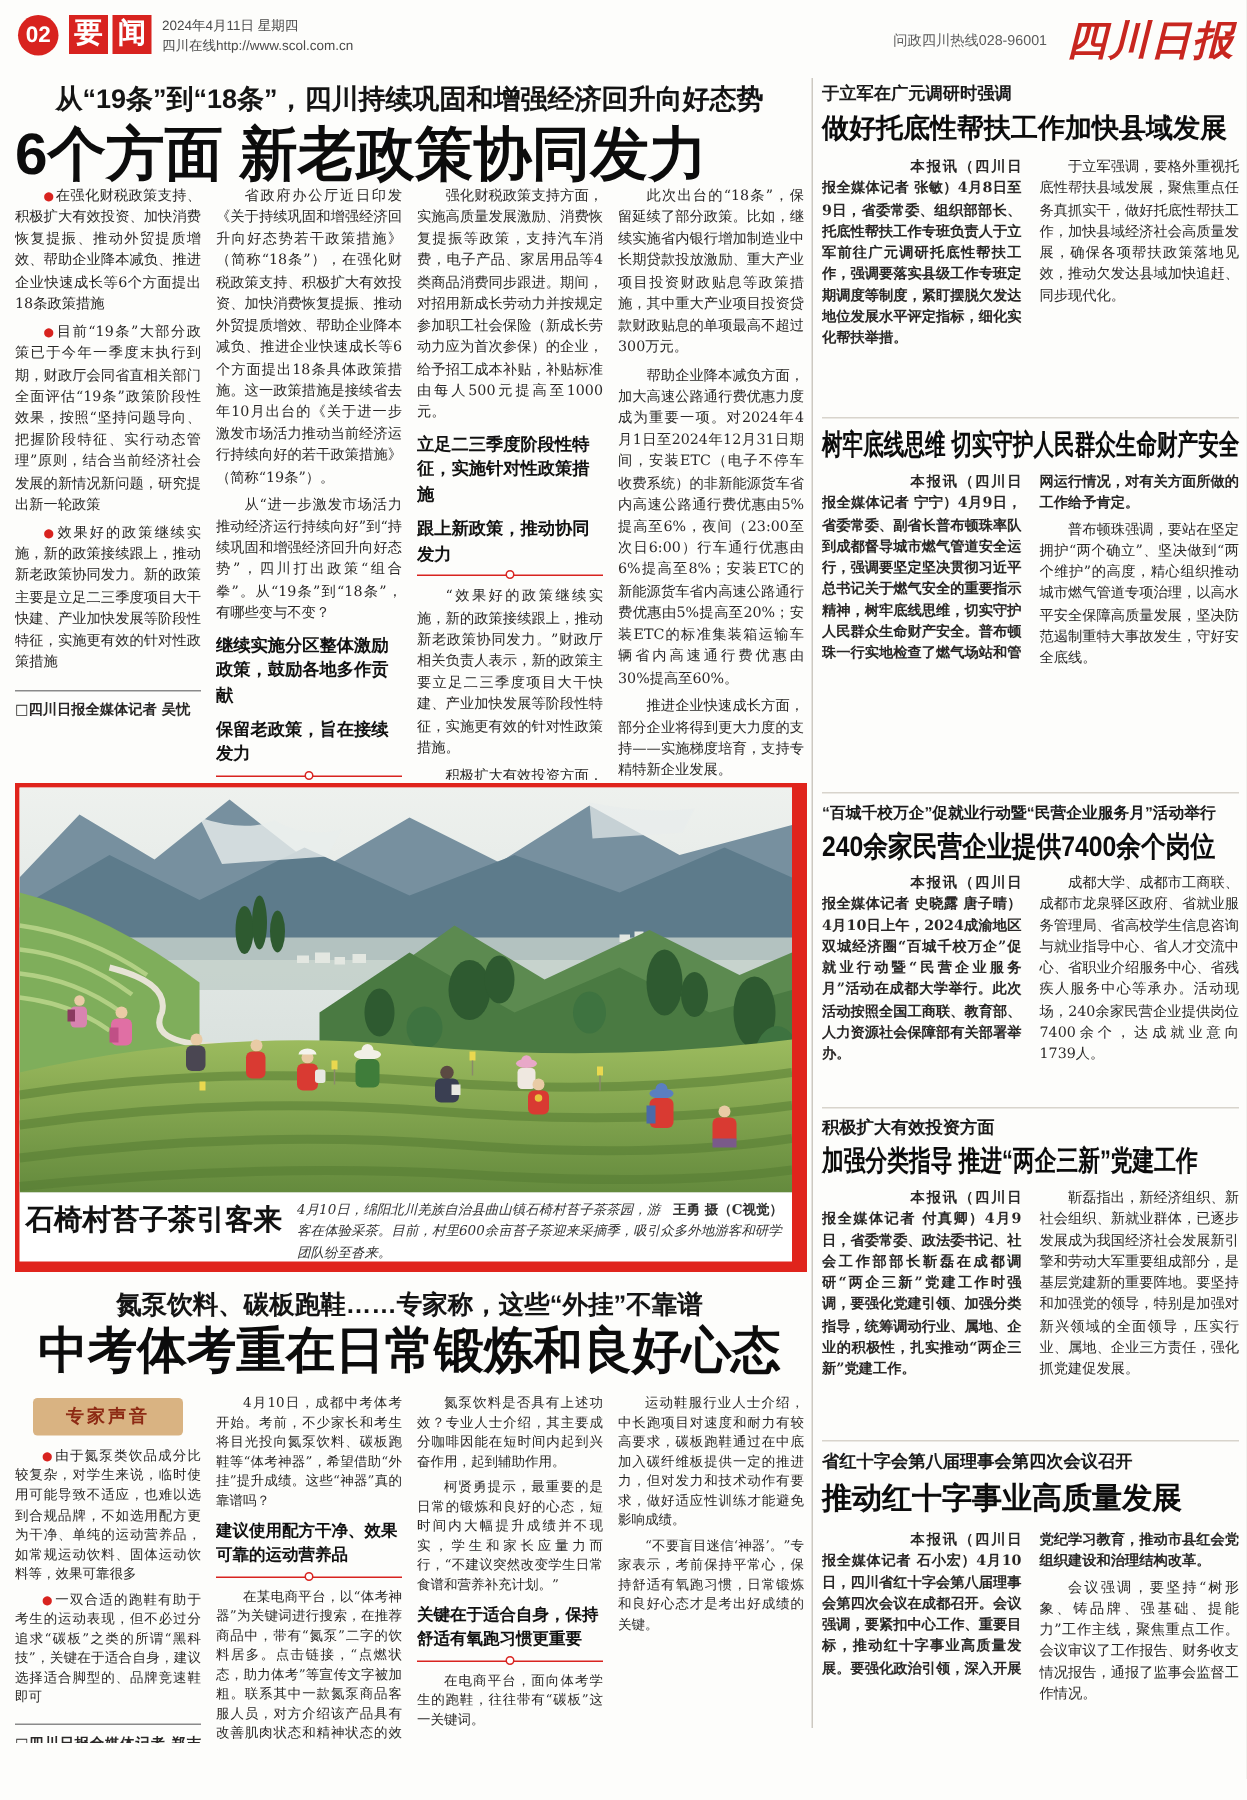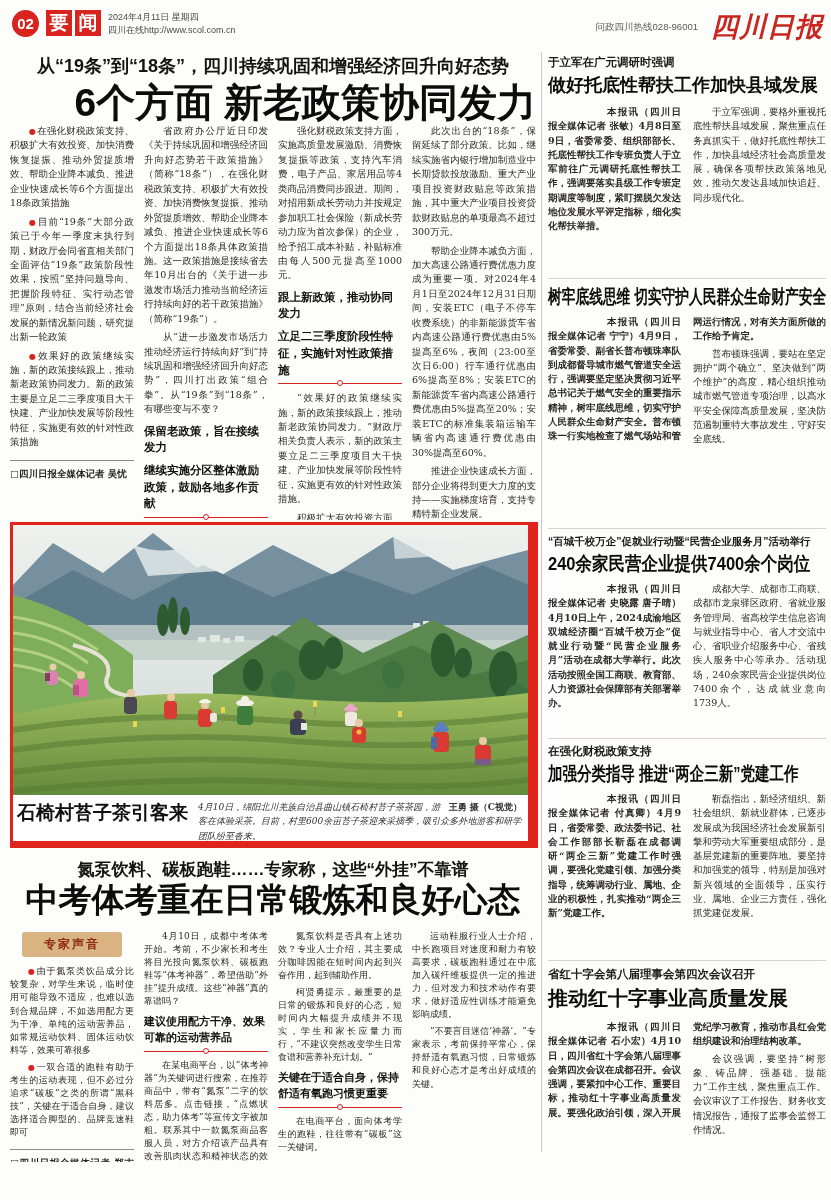--- a/index.html
+++ b/index.html
@@ -27,21 +27,21 @@
     font-size:9px; color:#4a4a4a; line-height:13px; }
   .hotline { position:absolute; right:125px; top:13px; font-family:"Liberation Sans",sans-serif;
     font-size:9.5px; color:#5a5a5a; }
   .masthead { position:absolute; right:0; top:1px; color:#c8261f; font-weight:bold;
     font-size:27px; font-style:italic; font-family:"DejaVu Serif",serif; letter-spacing:1px; }
   
   .vrule { position:absolute; left:541px; top:52px; width:1px; height:1100px; background:#cdc9c1; }
   
   .m-kicker { position:absolute; left:10px; top:54px; width:526px; text-align:center;
     font-family:"Liberation Sans",sans-serif; font-weight:bold; font-size:18px; color:#141414; }
-  .m-head { position:absolute; left:10px; top:76px; width:526px; text-align:right;
+  .m-head { position:absolute; left:10px; top:76px; width:526px; text-align:left;
     font-family:"Liberation Sans",sans-serif; font-weight:bold; font-size:39px; color:#0c0c0c;
     letter-spacing:0px; }
   .mcol { position:absolute; top:124px; width:124px; height:396px; overflow:hidden;
     font-size:9.5px; line-height:1.52; text-align:justify; color:#2a2827; }
   .mcol p { text-indent:2em; margin-bottom:4px; }
   .dot { color:#d8231f; font-size:8px; margin-right:1px; }
   .bullet { text-indent:2em; }
   .byline { border-top:1px solid #8a8a8a; margin-top:10px; padding-top:6px;
     font-size:9.5px; font-weight:bold; text-indent:0 !important; }
   .subhead { font-family:"Liberation Sans",sans-serif; font-weight:bold; font-size:11.5px;
@@ -114,32 +114,32 @@
   <div class="mcol" style="left:10px;">
     <p class="bullet"><span class="dot">●</span><span>在强化财税政策支持、积极扩大有效投资、加快消费恢复提振、推动外贸提质增效、帮助企业降本减负、推进企业快速成长等6个方面提出18条政策措施</span></p>
     <p class="bullet"><span class="dot">●</span><span>目前“19条”大部分政策已于今年一季度末执行到期，财政厅会同省直相关部门全面评估“19条”政策阶段性效果，按照“坚持问题导向、把握阶段特征、实行动态管理”原则，结合当前经济社会发展的新情况新问题，研究提出新一轮政策</span></p>
     <p class="bullet"><span class="dot">●</span><span>效果好的政策继续实施，新的政策接续跟上，推动新老政策协同发力。新的政策主要是立足二三季度项目大干快建、产业加快发展等阶段性特征，实施更有效的针对性政策措施</span></p>
     <p class="byline"><span>□</span><span>四川日报全媒体记者  吴忧</span></p>
   </div>
 
   <div class="mcol" style="left:144px;">
     <p>省政府办公厅近日印发《关于持续巩固和增强经济回升向好态势若干政策措施》（简称“18条”），在强化财税政策支持、积极扩大有效投资、加快消费恢复提振、推动外贸提质增效、帮助企业降本减负、推进企业快速成长等6个方面提出18条具体政策措施。这一政策措施是接续省去年10月出台的《关于进一步激发市场活力推动当前经济运行持续向好的若干政策措施》（简称“19条”）。</p>
     <p>从“进一步激发市场活力推动经济运行持续向好”到“持续巩固和增强经济回升向好态势”，四川打出政策“组合拳”。从“19条”到“18条”，有哪些变与不变？</p>
+    <div class="subhead">继续实施分区整体激励政策，鼓励各地多作贡献</div>
     <div class="subhead">保留老政策，旨在接续发力</div>
-    <div class="subhead">继续实施分区整体激励政策，鼓励各地多作贡献</div>
     <div class="subrule">
         <i></i>
       </div>
 
   </div>
 
   <div class="mcol" style="left:278px;">
     <p>强化财税政策支持方面，实施高质量发展激励、消费恢复提振等政策，支持汽车消费，电子产品、家居用品等4类商品消费同步跟进。期间，对招用新成长劳动力并按规定参加职工社会保险（新成长劳动力应为首次参保）的企业，给予招工成本补贴，补贴标准由每人500元提高至1000元。</p>
+    <div class="subhead">立足二三季度阶段性特征，实施针对性政策措施</div>
     <div class="subhead">跟上新政策，推动协同发力</div>
-    <div class="subhead">立足二三季度阶段性特征，实施针对性政策措施</div>
     <div class="subrule">
         <i></i>
       </div>
     <p>“效果好的政策继续实施，新的政策接续跟上，推动新老政策协同发力。”财政厅相关负责人表示，新的政策主要立足二三季度项目大干快建、产业加快发展等阶段性特征，实施更有效的针对性政策措施。</p>
     <p>积极扩大有效投资方面，一批重点项目、重大工程将得到真金白银的支持。</p>
   </div>
 
   <div class="mcol" style="left:412px;">
     <p>此次出台的“18条”，保留延续了部分政策。比如，继续实施省内银行增加制造业中长期贷款投放激励、重大产业项目投资财政贴息等政策措施，其中重大产业项目投资贷款财政贴息的单项最高不超过300万元。</p>
     <p>帮助企业降本减负方面，加大高速公路通行费优惠力度成为重要一项。对2024年4月1日至2024年12月31日期间，安装ETC（电子不停车收费系统）的非新能源货车省内高速公路通行费优惠由5%提高至6%，夜间（23:00至次日6:00）行车通行优惠由6%提高至8%；安装ETC的新能源货车省内高速公路通行费优惠由5%提高至20%；安装ETC的标准集装箱运输车辆省内高速通行费优惠由30%提高至60%。</p>
@@ -355,21 +355,21 @@
     <div class="r-kicker" style="font-size:10.5px;">“百城千校万企”促就业行动暨“民营企业服务月”活动举行</div>
     <div class="r-head" style="font-size:16.5px; transform:scale(1,1.15); transform-origin:left top;">240余家民营企业提供7400余个岗位</div>
     <div class="r-body" style="height:158px;">
       <p><span class="lead">本报讯（四川日报全媒体记者 史晓露 唐子晴）4月10日上午，2024成渝地区双城经济圈“百城千校万企”促就业行动暨“民营企业服务月”活动在成都大学举行。此次活动按照全国工商联、教育部、人力资源社会保障部有关部署举办。</span></p>
       <p>成都大学、成都市工商联、成都市龙泉驿区政府、省就业服务管理局、省高校学生信息咨询与就业指导中心、省人才交流中心、省职业介绍服务中心、省残疾人服务中心等承办。活动现场，240余家民营企业提供岗位7400余个，达成就业意向1739人。</p>
     </div>
   </div>
   <div class="r-sep" style="top:738px;"></div>
 
   <div class="r-art" style="top:744px;">
-    <div class="r-kicker">在强化财税政策支持</div>
+    <div class="r-kicker">积极扩大有效投资方面</div>
     <div class="r-head" style="font-size:14.5px; transform:scale(1,1.3); transform-origin:left top; margin-bottom:11px;">加强分类指导  推进“两企三新”党建工作</div>
     <div class="r-body" style="height:168px;">
       <p><span class="lead">本报讯（四川日报全媒体记者 付真卿）4月9日，省委常委、政法委书记、社会工作部部长靳磊在成都调研“两企三新”党建工作时强调，要强化党建引领、加强分类指导，统筹调动行业、属地、企业的积极性，扎实推动“两企三新”党建工作。</span></p>
       <p>靳磊指出，新经济组织、新社会组织、新就业群体，已逐步发展成为我国经济社会发展新引擎和劳动大军重要组成部分，是基层党建新的重要阵地。要坚持和加强党的领导，特别是加强对新兴领域的全面领导，压实行业、属地、企业三方责任，强化抓党建促发展。</p>
     </div>
   </div>
   <div class="r-sep" style="top:960px;"></div>
 
   <div class="r-art" style="top:967px;">
     <div class="r-kicker">省红十字会第八届理事会第四次会议召开</div>

